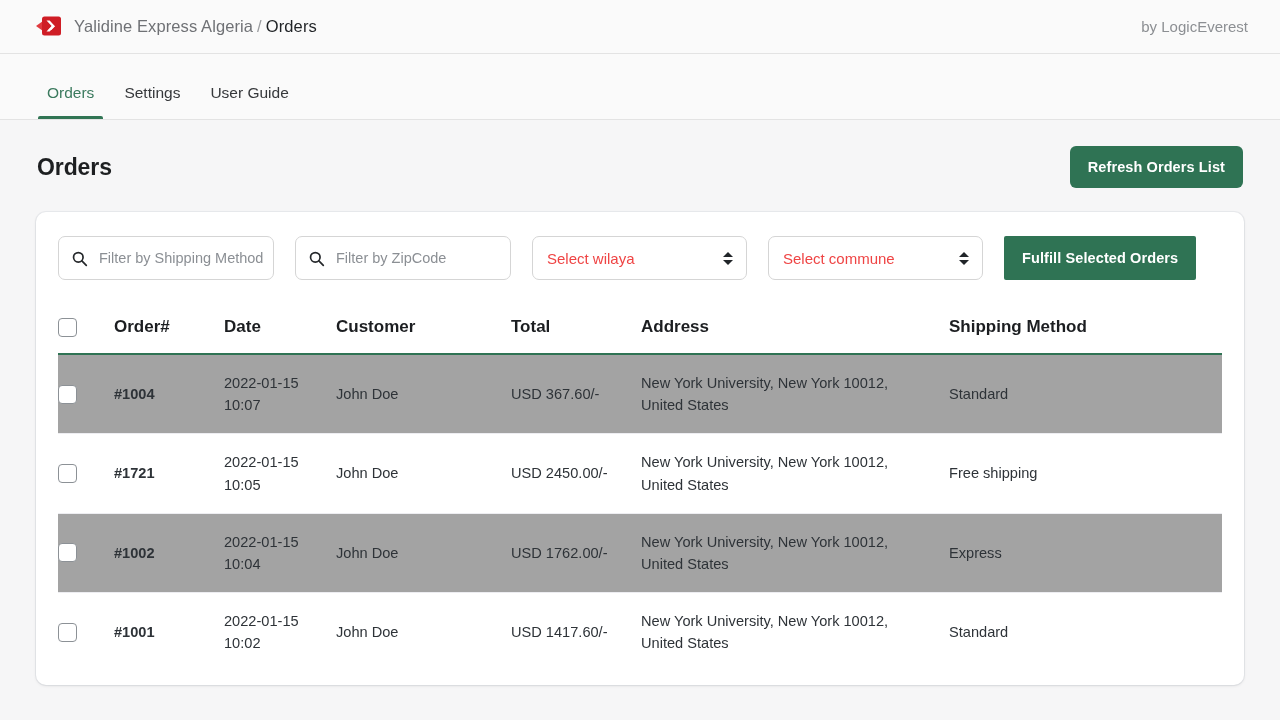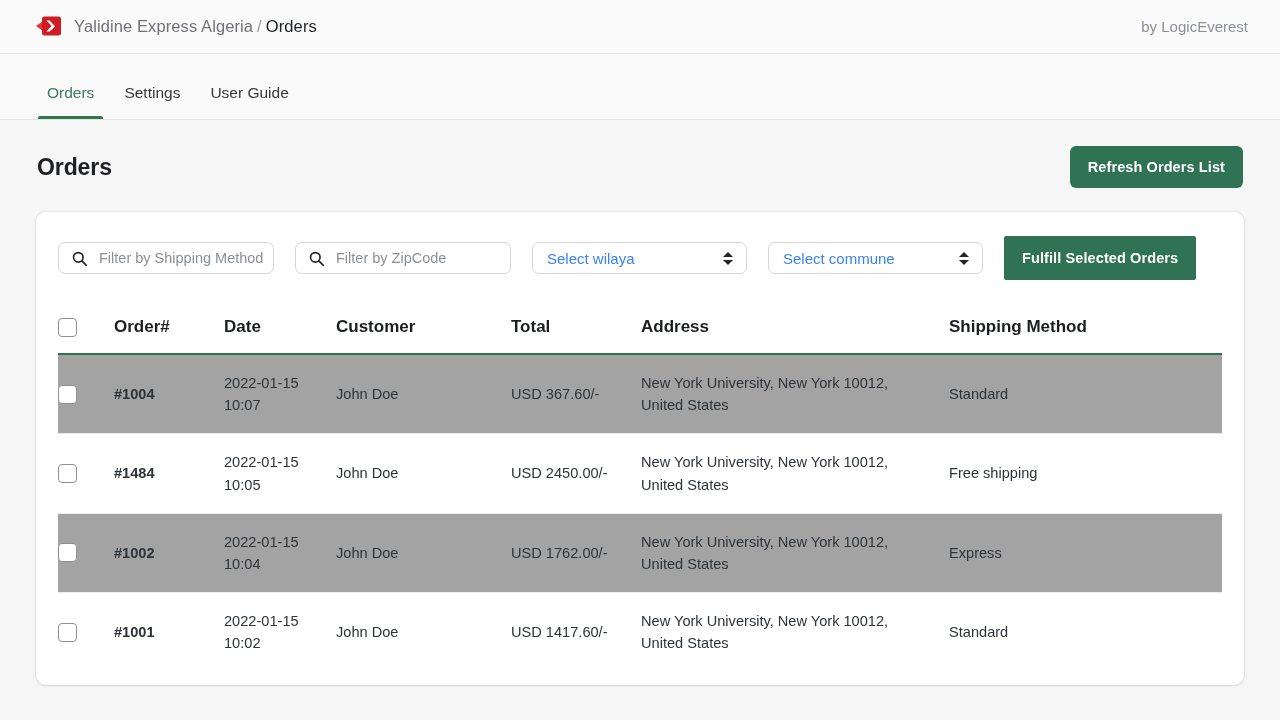--- a/index.html
+++ b/index.html
@@ -124,21 +124,21 @@
 
   .filters {
     display: flex;
     align-items: center;
     gap: 21px;
     padding: 0 0 4px 0;
   }
 
   .field {
     position: relative;
-    height: 32px;
+    height: 44px;
     border: 1px solid #d5d5d5;
     border-radius: 7px;
     background: #fff;
     display: flex;
     align-items: center;
     overflow: hidden;
   }
   .field.search { width: 216px; padding-left: 12px; }
   .field.search input {
     border: none;
@@ -155,21 +155,21 @@
 
   .icon-search {
     width: 17px; height: 17px;
     flex: none;
     display: block;
   }
 
   .field.select { width: 215px; padding: 0 12px 0 14px; cursor: pointer; }
   .select-value {
     font-size: 15px;
-    color: #3b82f6;
+    color: #ef4444;
     flex: 1;
     white-space: nowrap;
   }
   .stepper {
     width: 12px; height: 18px;
     flex: none;
     display: flex;
     flex-direction: column;
     justify-content: center;
     align-items: center;
@@ -331,21 +331,21 @@
           <td class="cell-total">USD 367.60/-</td>
           <td class="cell-addr">New York University, New York 10012,
 United States</td>
           <td class="cell-ship">Standard</td>
         </tr>
 
         <tr>
           <td class="col-check">
             <span class="cbox"></span>
           </td>
-          <td class="cell-order">#1484</td>
+          <td class="cell-order">#1721</td>
           <td class="cell-date">2022-01-15
 10:05</td>
           <td class="cell-cust">John Doe</td>
           <td class="cell-total">USD 2450.00/-</td>
           <td class="cell-addr">New York University, New York 10012,
 United States</td>
           <td class="cell-ship">Free shipping</td>
         </tr>
 
         <tr class="alt">

